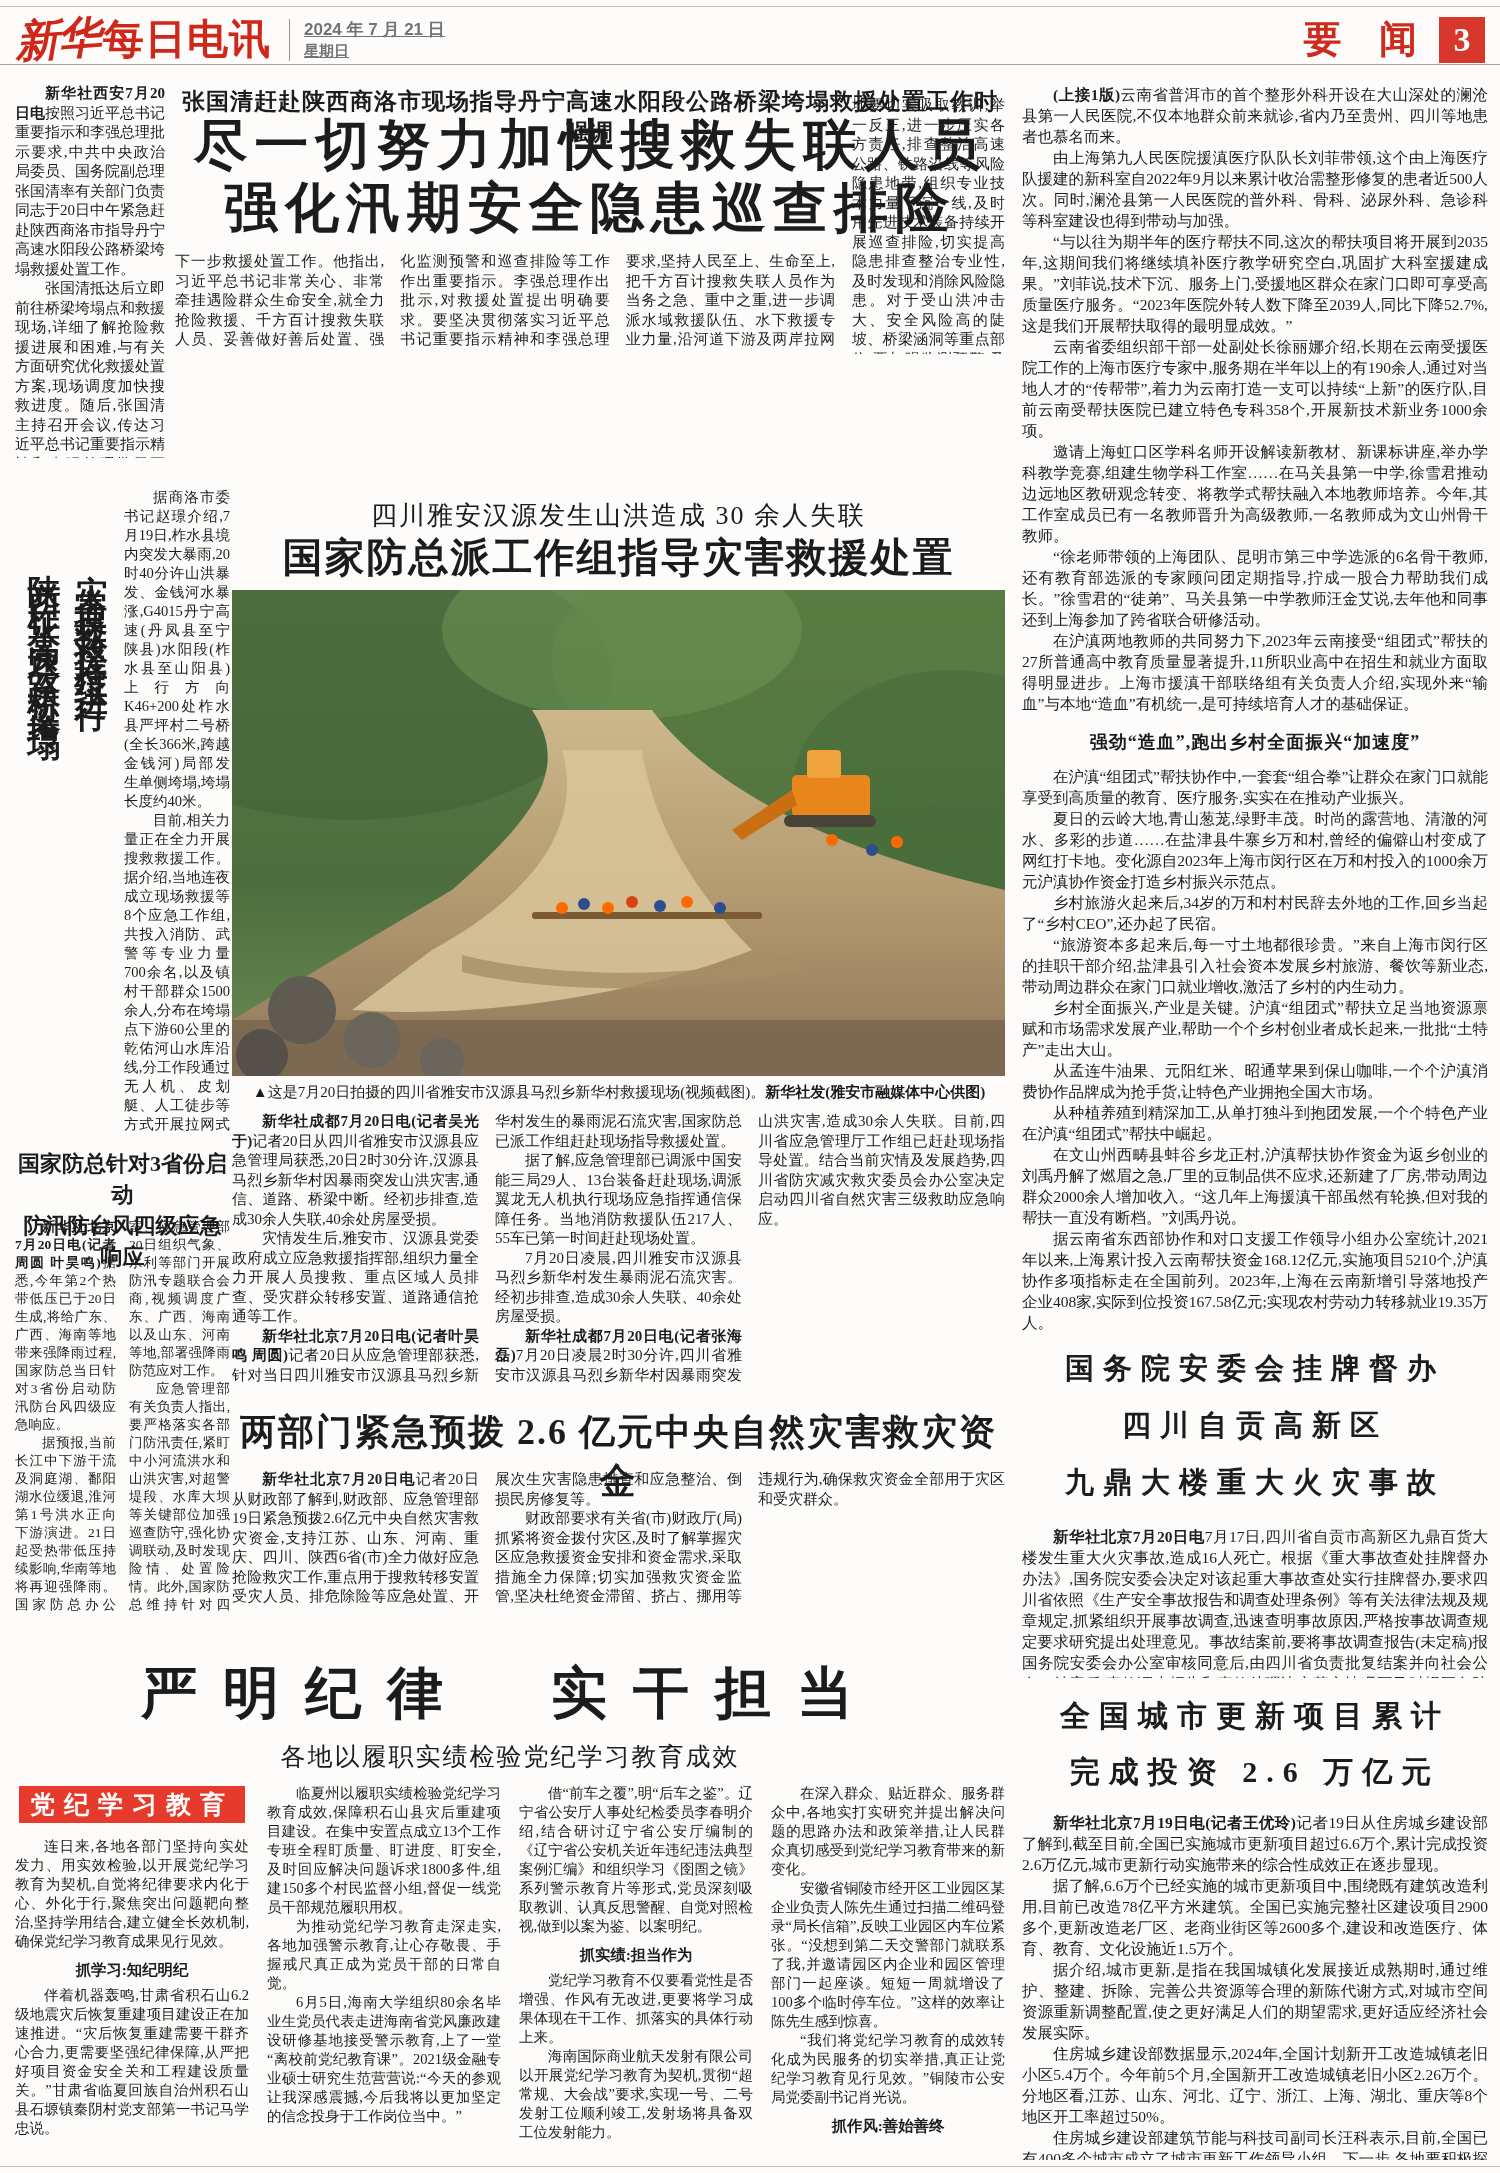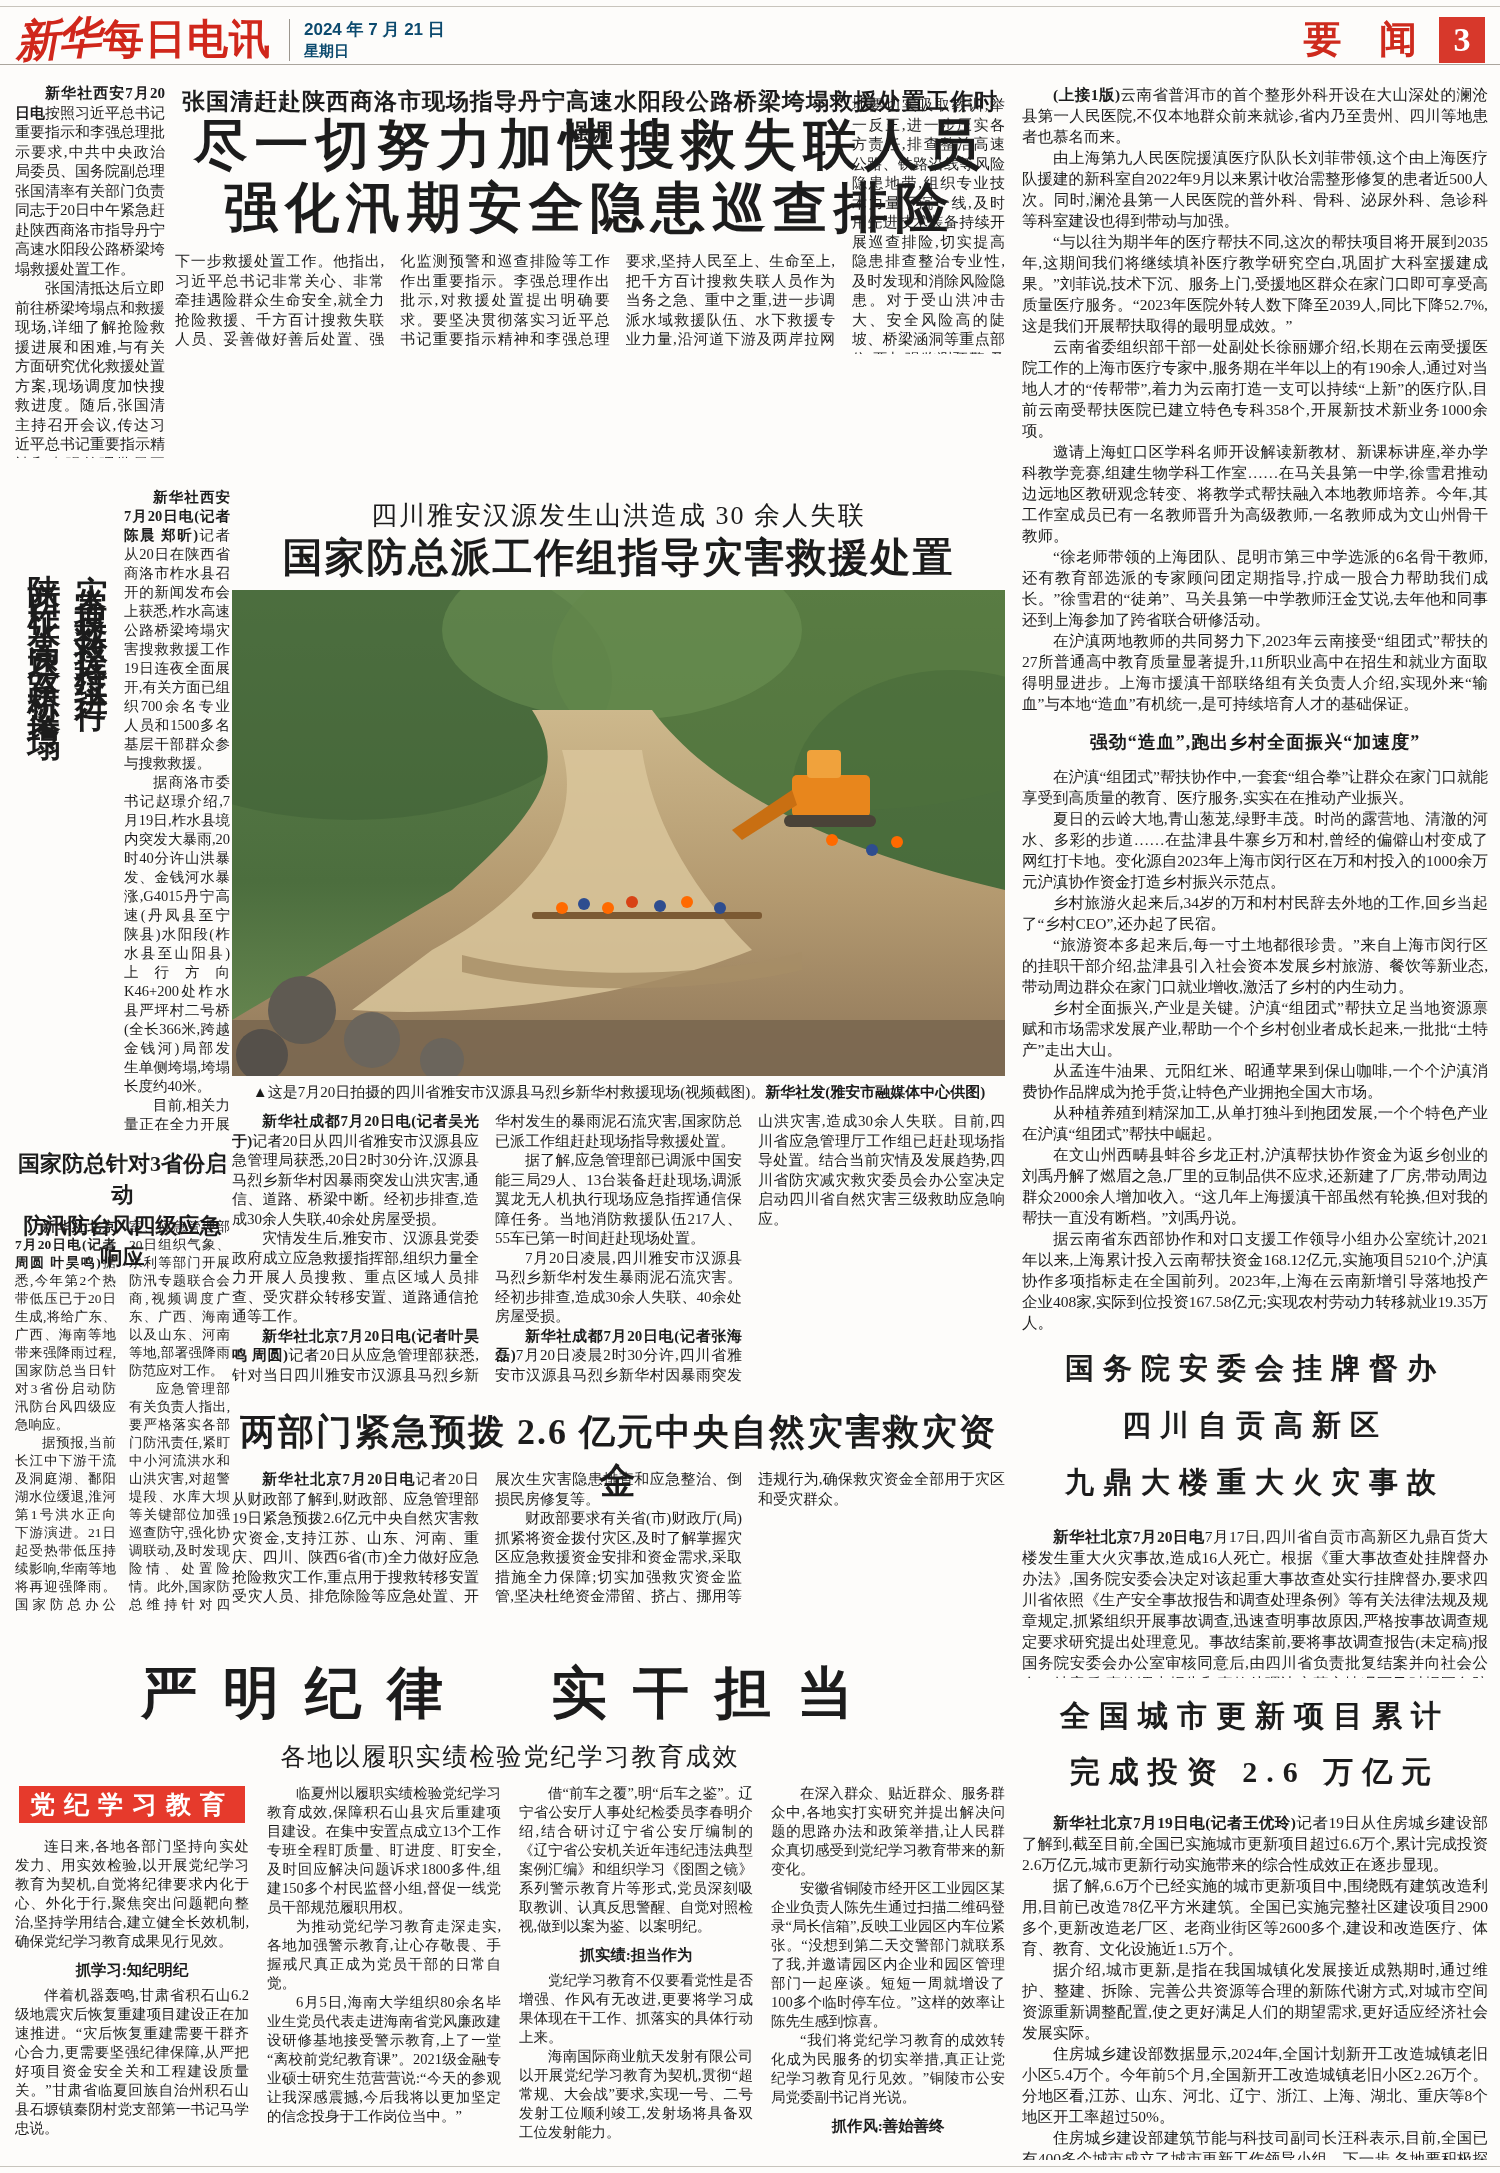--- a/index.html
+++ b/index.html
@@ -6,21 +6,21 @@
   .page{position:relative;width:1500px;height:2173px;margin:0 auto;background:#fdfcfa;
         font-family:"Liberation Serif","DejaVu Serif",serif;color:#1c1c1c;overflow:hidden;}
   .hairline{position:absolute;left:0;right:0;height:1px;background:#c8c4bc;}
   
   .masthead{position:absolute;left:15px;right:15px;top:10px;height:52px;}
   .logo-wrap{position:absolute;left:0;top:2px;display:flex;align-items:center;}
   .logo-script{color:#d0271b;font-size:44px;font-weight:bold;font-style:italic;
                letter-spacing:-2px;line-height:44px;transform:rotate(-4deg);}
   .logo-bold{color:#d0271b;font-size:41px;font-weight:700;letter-spacing:1px;margin-left:4px;}
   .mast-divider{width:1px;height:42px;background:#9b968e;margin:0 14px 0 18px;}
-  .date-block{font-family:"Liberation Sans","DejaVu Sans",sans-serif;color:#0c4a6e;}
+  .date-block{font-family:"Liberation Sans","DejaVu Sans",sans-serif;color:#737373;text-decoration:underline;}
   .date-line1{font-size:17px;font-weight:bold;line-height:22px;}
   .date-line2{font-size:15px;font-weight:bold;line-height:20px;}
   .mast-right{position:absolute;right:0;top:4px;display:flex;align-items:center;}
   .section-label{color:#ce2a1d;font-size:38px;font-weight:900;letter-spacing:14px;margin-right:8px;}
   .page-number-box{width:46px;height:46px;background:#d7382b;color:#fff;font-size:34px;
                    font-weight:900;display:flex;align-items:center;justify-content:center;}
   
   .body-text p{margin:0;text-indent:2em;text-align:justify;}
   .body-text p.no-indent{text-indent:0;}
   .body-text p.flow-subhead{text-indent:0;text-align:center;font-weight:bold;font-size:1.06em;margin:9px 0 7px;}
@@ -97,21 +97,20 @@
   <div class="abs body-text sz15 cols3 clip" style="left:175px;top:252px;width:660px;height:102px;">
       <p class="no-indent">下一步救援处置工作。他指出,习近平总书记非常关心、非常牵挂遇险群众生命安全,就全力抢险救援、千方百计搜救失联人员、妥善做好善后处置、强化监测预警和巡查排险等工作作出重要指示。李强总理作出批示,对救援处置提出明确要求。要坚决贯彻落实习近平总书记重要指示精神和李强总理要求,坚持人民至上、生命至上,把千方百计搜救失联人员作为当务之急、重中之重,进一步调派水域救援队伍、水下救援专业力量,沿河道下游及两岸拉网式摸排,想一切办法、尽一切努力,争分夺秒搜寻失联人员。要密切关注河道水位变化,细致排查周边安全隐患,严防次生灾害。要通过多种方式进一步核实坠河车辆和失联人员情况,确保不落一人,耐心细致做好遇难和失联人员家属安抚及各项善后工作。要抓紧抢修损毁桥梁,尽快恢复交通秩序。要尽快查明桥梁垮塌原因和责任,及时回应社会关切。</p>
     </div>
   <div class="abs body-text sz15 clip" style="left:852px;top:96px;width:153px;height:258px;">
       <p class="no-indent">地要切实吸取教训,举一反三,进一步压实各方责任,排查整治高速公路、铁路沿线等风险隐患地带,组织专业技术力量下沉一线,及时用先进技术装备持续开展巡查排险,切实提高隐患排查整治专业性,及时发现和消除风险隐患。对于受山洪冲击大、安全风险高的陡坡、桥梁涵洞等重点部位,要加强监测预警,及时采取交通管制措施,突出做好夜间、强降雨期间交通安全警示,最大限度减少人员伤亡。</p>
     </div>
 
   <div class="abs vert-headline" style="left:20px;top:548px;width:98px;height:582px;">陕西柞水高速公路桥梁垮塌
 灾害搜救救援持续进行</div>
   <div class="abs body-text sz145 clip" style="left:124px;top:488px;width:106px;height:644px;">
-      <p><b>新华社西安7月20日电(记者陈晨 郑昕)</b>记者从20日在陕西省商洛市柞水县召开的新闻发布会上获悉,柞水高速公路桥梁垮塌灾害搜救救援工作19日连夜全面展开,有关方面已组织700余名专业人员和1500多名基层干部群众参与搜救救援。</p>
       <p>据商洛市委书记赵璟介绍,7月19日,柞水县境内突发大暴雨,20时40分许山洪暴发、金钱河水暴涨,G4015丹宁高速(丹凤县至宁陕县)水阳段(柞水县至山阳县)上行方向K46+200处柞水县严坪村二号桥(全长366米,跨越金钱河)局部发生单侧垮塌,垮塌长度约40米。</p>
       <p>目前,相关力量正在全力开展搜救救援工作。据介绍,当地连夜成立现场救援等8个应急工作组,共投入消防、武警等专业力量700余名,以及镇村干部群众1500余人,分布在垮塌点下游60公里的乾佑河山水库沿线,分工作段通过无人机、皮划艇、人工徒步等方式开展拉网式搜救,同步安排展开家属联系安抚、防范次生灾害、开展抢通抢修等工作。</p>
     </div>
 
   <div class="abs fx-headline" style="left:15px;top:1148px;width:215px;">国家防总针对3省份启动
 防汛防台风四级应急响应</div>
   <div class="abs body-text sz135 cols2 clip" style="left:15px;top:1218px;width:215px;height:410px;">
       <p><b>新华社北京7月20日电(记者周圆 叶昊鸣)</b>据悉,今年第2个热带低压已于20日生成,将给广东、广西、海南等地带来强降雨过程,国家防总当日针对3省份启动防汛防台风四级应急响应。</p>
       <p>据预报,当前长江中下游干流及洞庭湖、鄱阳湖水位缓退,淮河第1号洪水正向下游演进。21日起受热带低压持续影响,华南等地将再迎强降雨。国家防总办公室、应急管理部20日组织气象、水利等部门开展防汛专题联合会商,视频调度广东、广西、海南以及山东、河南等地,部署强降雨防范应对工作。</p>
       <p>应急管理部有关负责人指出,要严格落实各部门防汛责任,紧盯中小河流洪水和山洪灾害,对超警堤段、水库大坝等关键部位加强巡查防守,强化协调联动,及时发现险情、处置险情。此外,国家防总维持针对四川、陕西、重庆等地的防汛四级应急响应,继续派出工作组和专家组在江西、安徽、湖南等地协助指导城市排水排涝、山洪和地质灾害防范应对等工作。</p>

